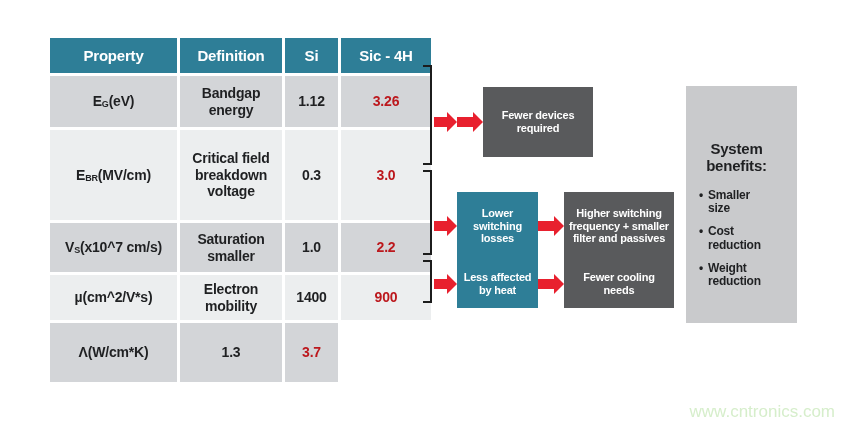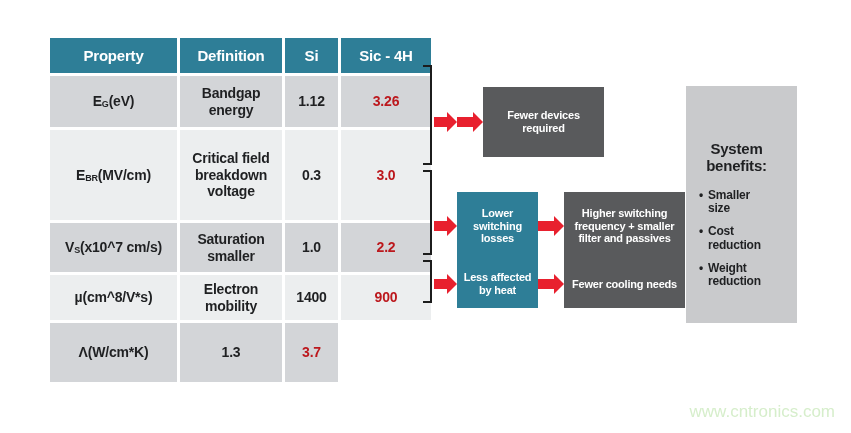--- a/index.html
+++ b/index.html
@@ -56,21 +56,21 @@
   }
   .arrow.a2 { width:26px; flex:0 0 26px; }
   .arrow.a2::before { width:16px; }
   .arrow.a2::after { left:16px; }
   .fbox {
     height:100%; display:flex; align-items:center; justify-content:center;
     text-align:center; color:#ffffff; font-weight:bold; font-size:11px;
     line-height:1.18; padding:3px 5px;
   }
   .fbox.cause  { width:81px;  background:#2e7e97; }
-  .fbox.effect { width:121px; background:#595a5c; }
+  .fbox.effect { width:110px; background:#595a5c; }
 
   
   .panel {
     position:absolute; left:686px; top:86px; width:111px; height:237px;
     background:#c9cacc; color:#1f2022; padding:54px 23px 0 13px;
   }
   .panel-title {
     text-align:center; font-weight:bold; font-size:15px; line-height:1.15;
     margin-bottom:14px;
   }
@@ -124,21 +124,21 @@
       </div>
     <div class="cell shade-a">Saturation smaller</div>
     <div class="cell shade-a">1.0</div>
     <div class="cell shade-a">
         <span class="red">2.2</span>
       </div>
 
     <div class="cell shade-b">
         <span>µ</span>
         <sub></sub>
-        <span> (cm^8/V*s)</span>
+        <span> (cm^2/V*s)</span>
       </div>
     <div class="cell shade-b">Electron mobility</div>
     <div class="cell shade-b">1400</div>
     <div class="cell shade-b">
         <span class="red">900</span>
       </div>
 
     <div class="cell shade-a">
         <span>Λ</span>
         <sub></sub>

